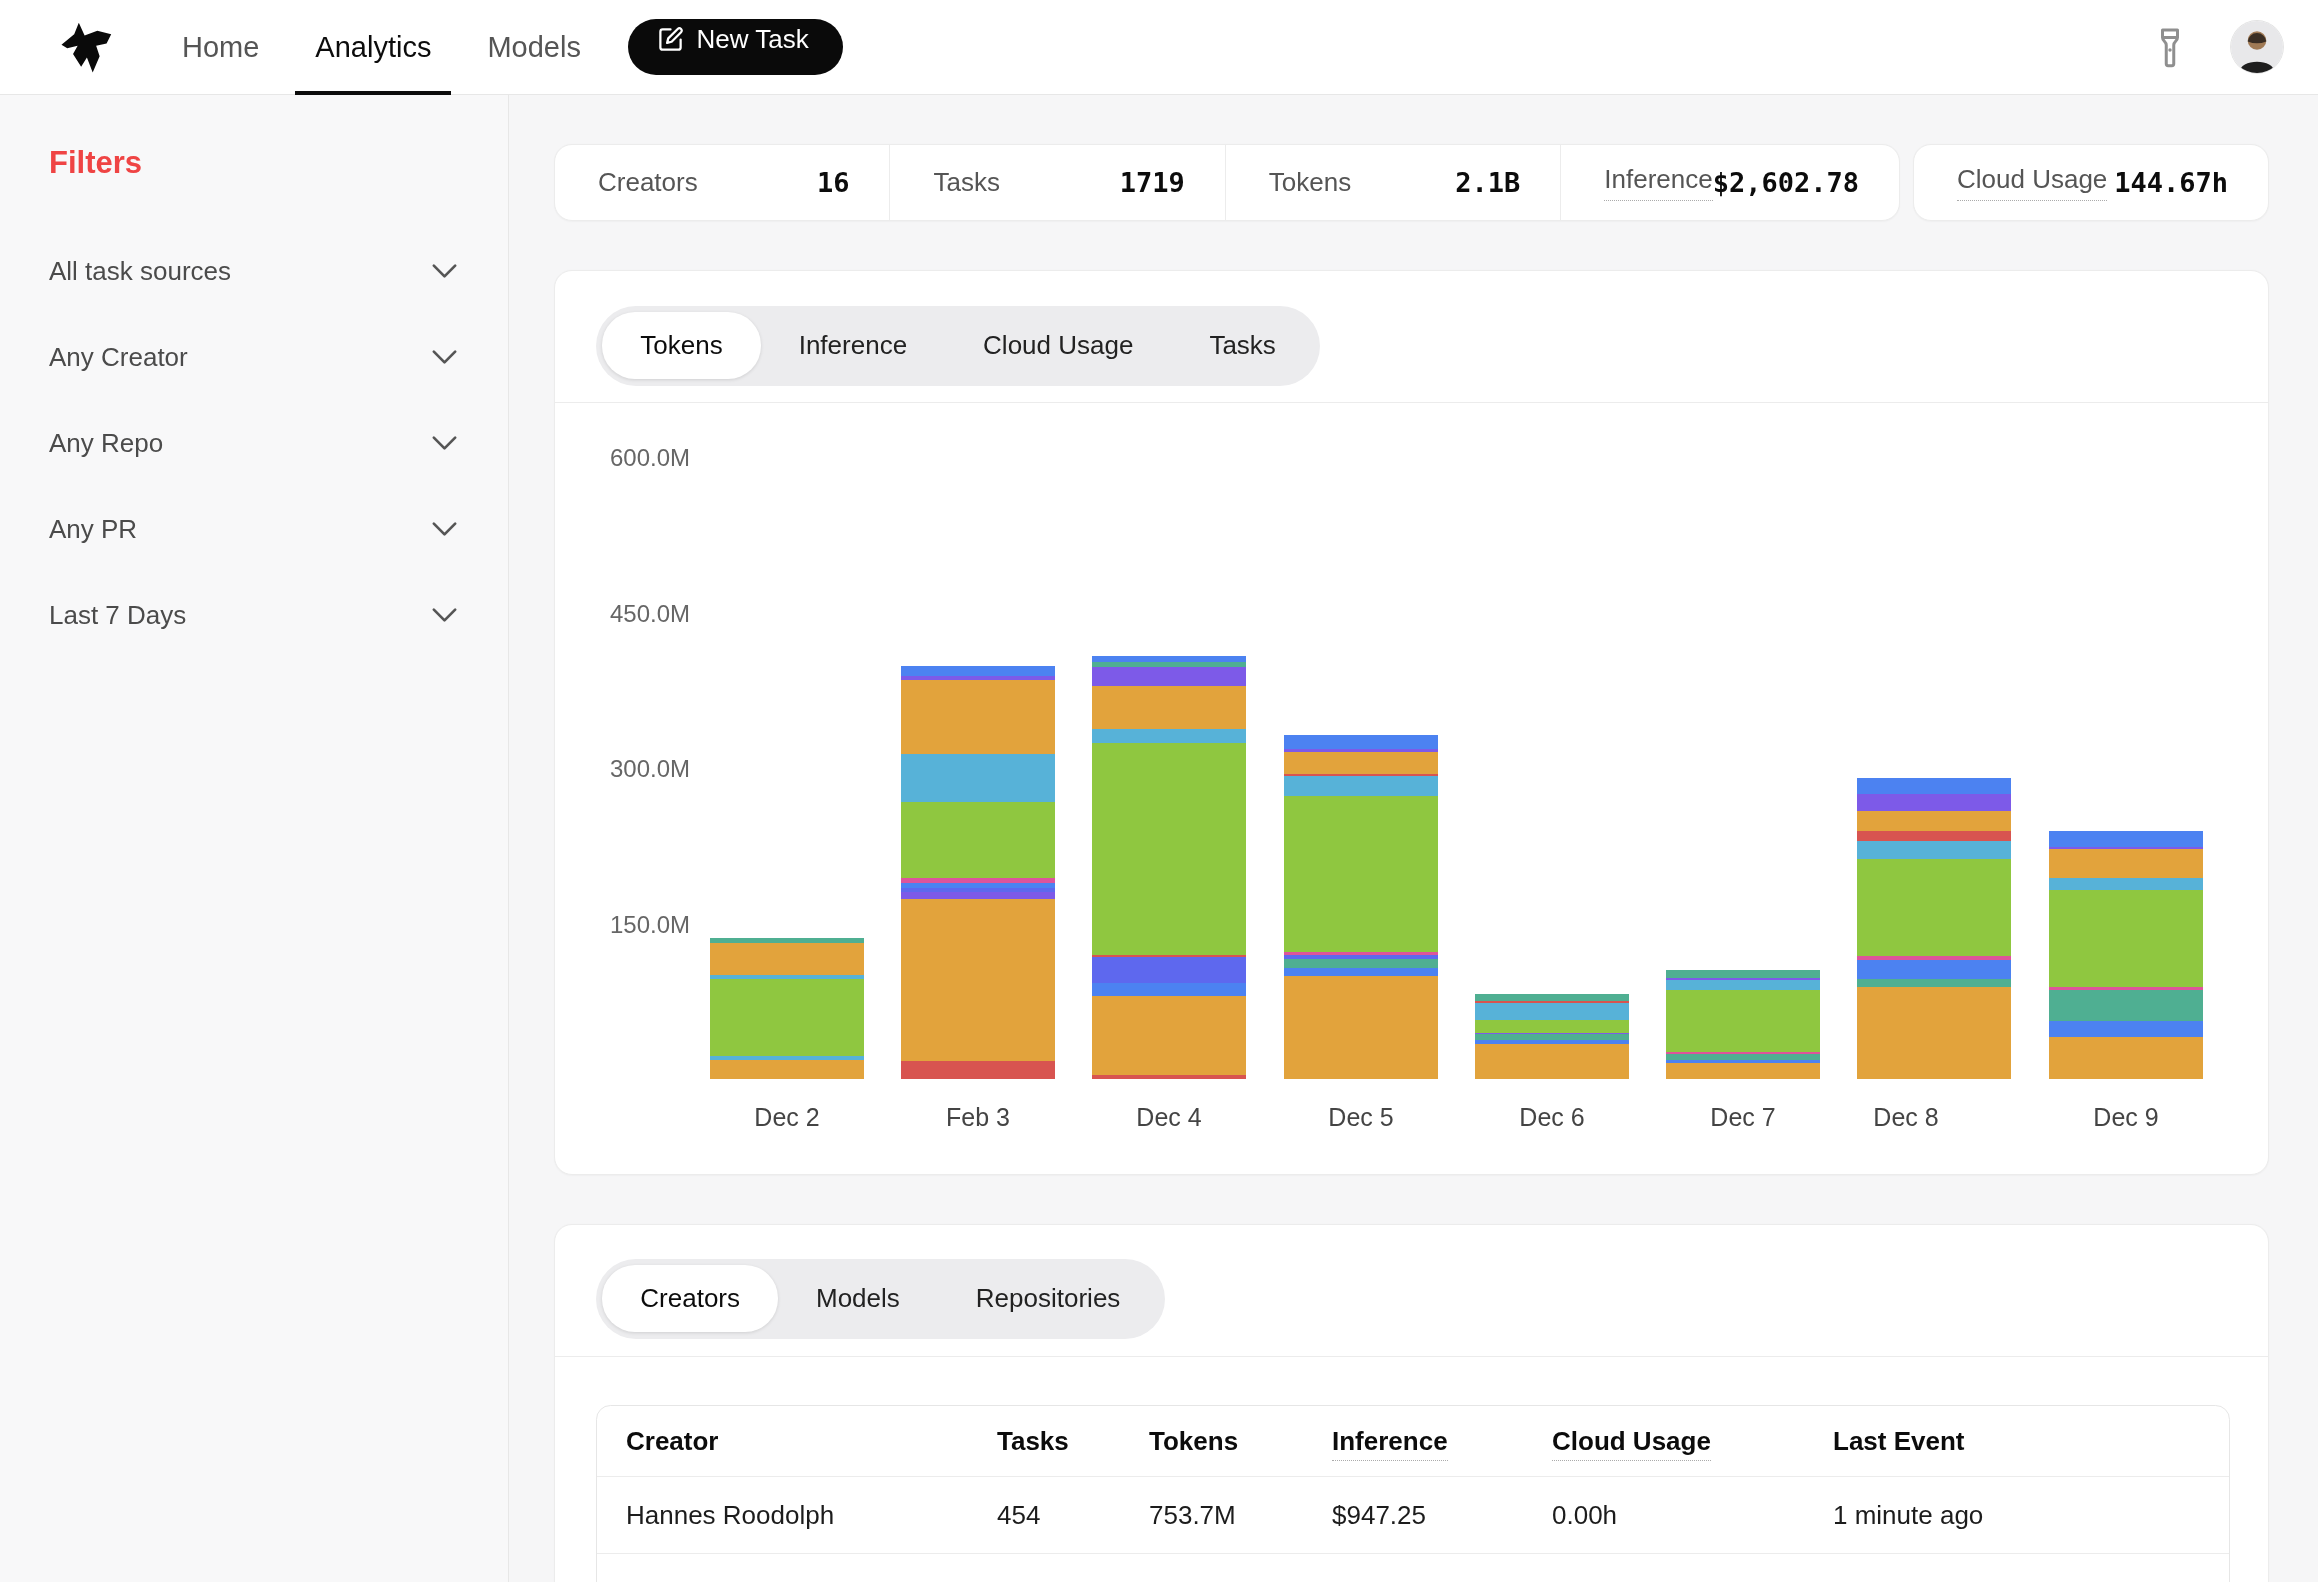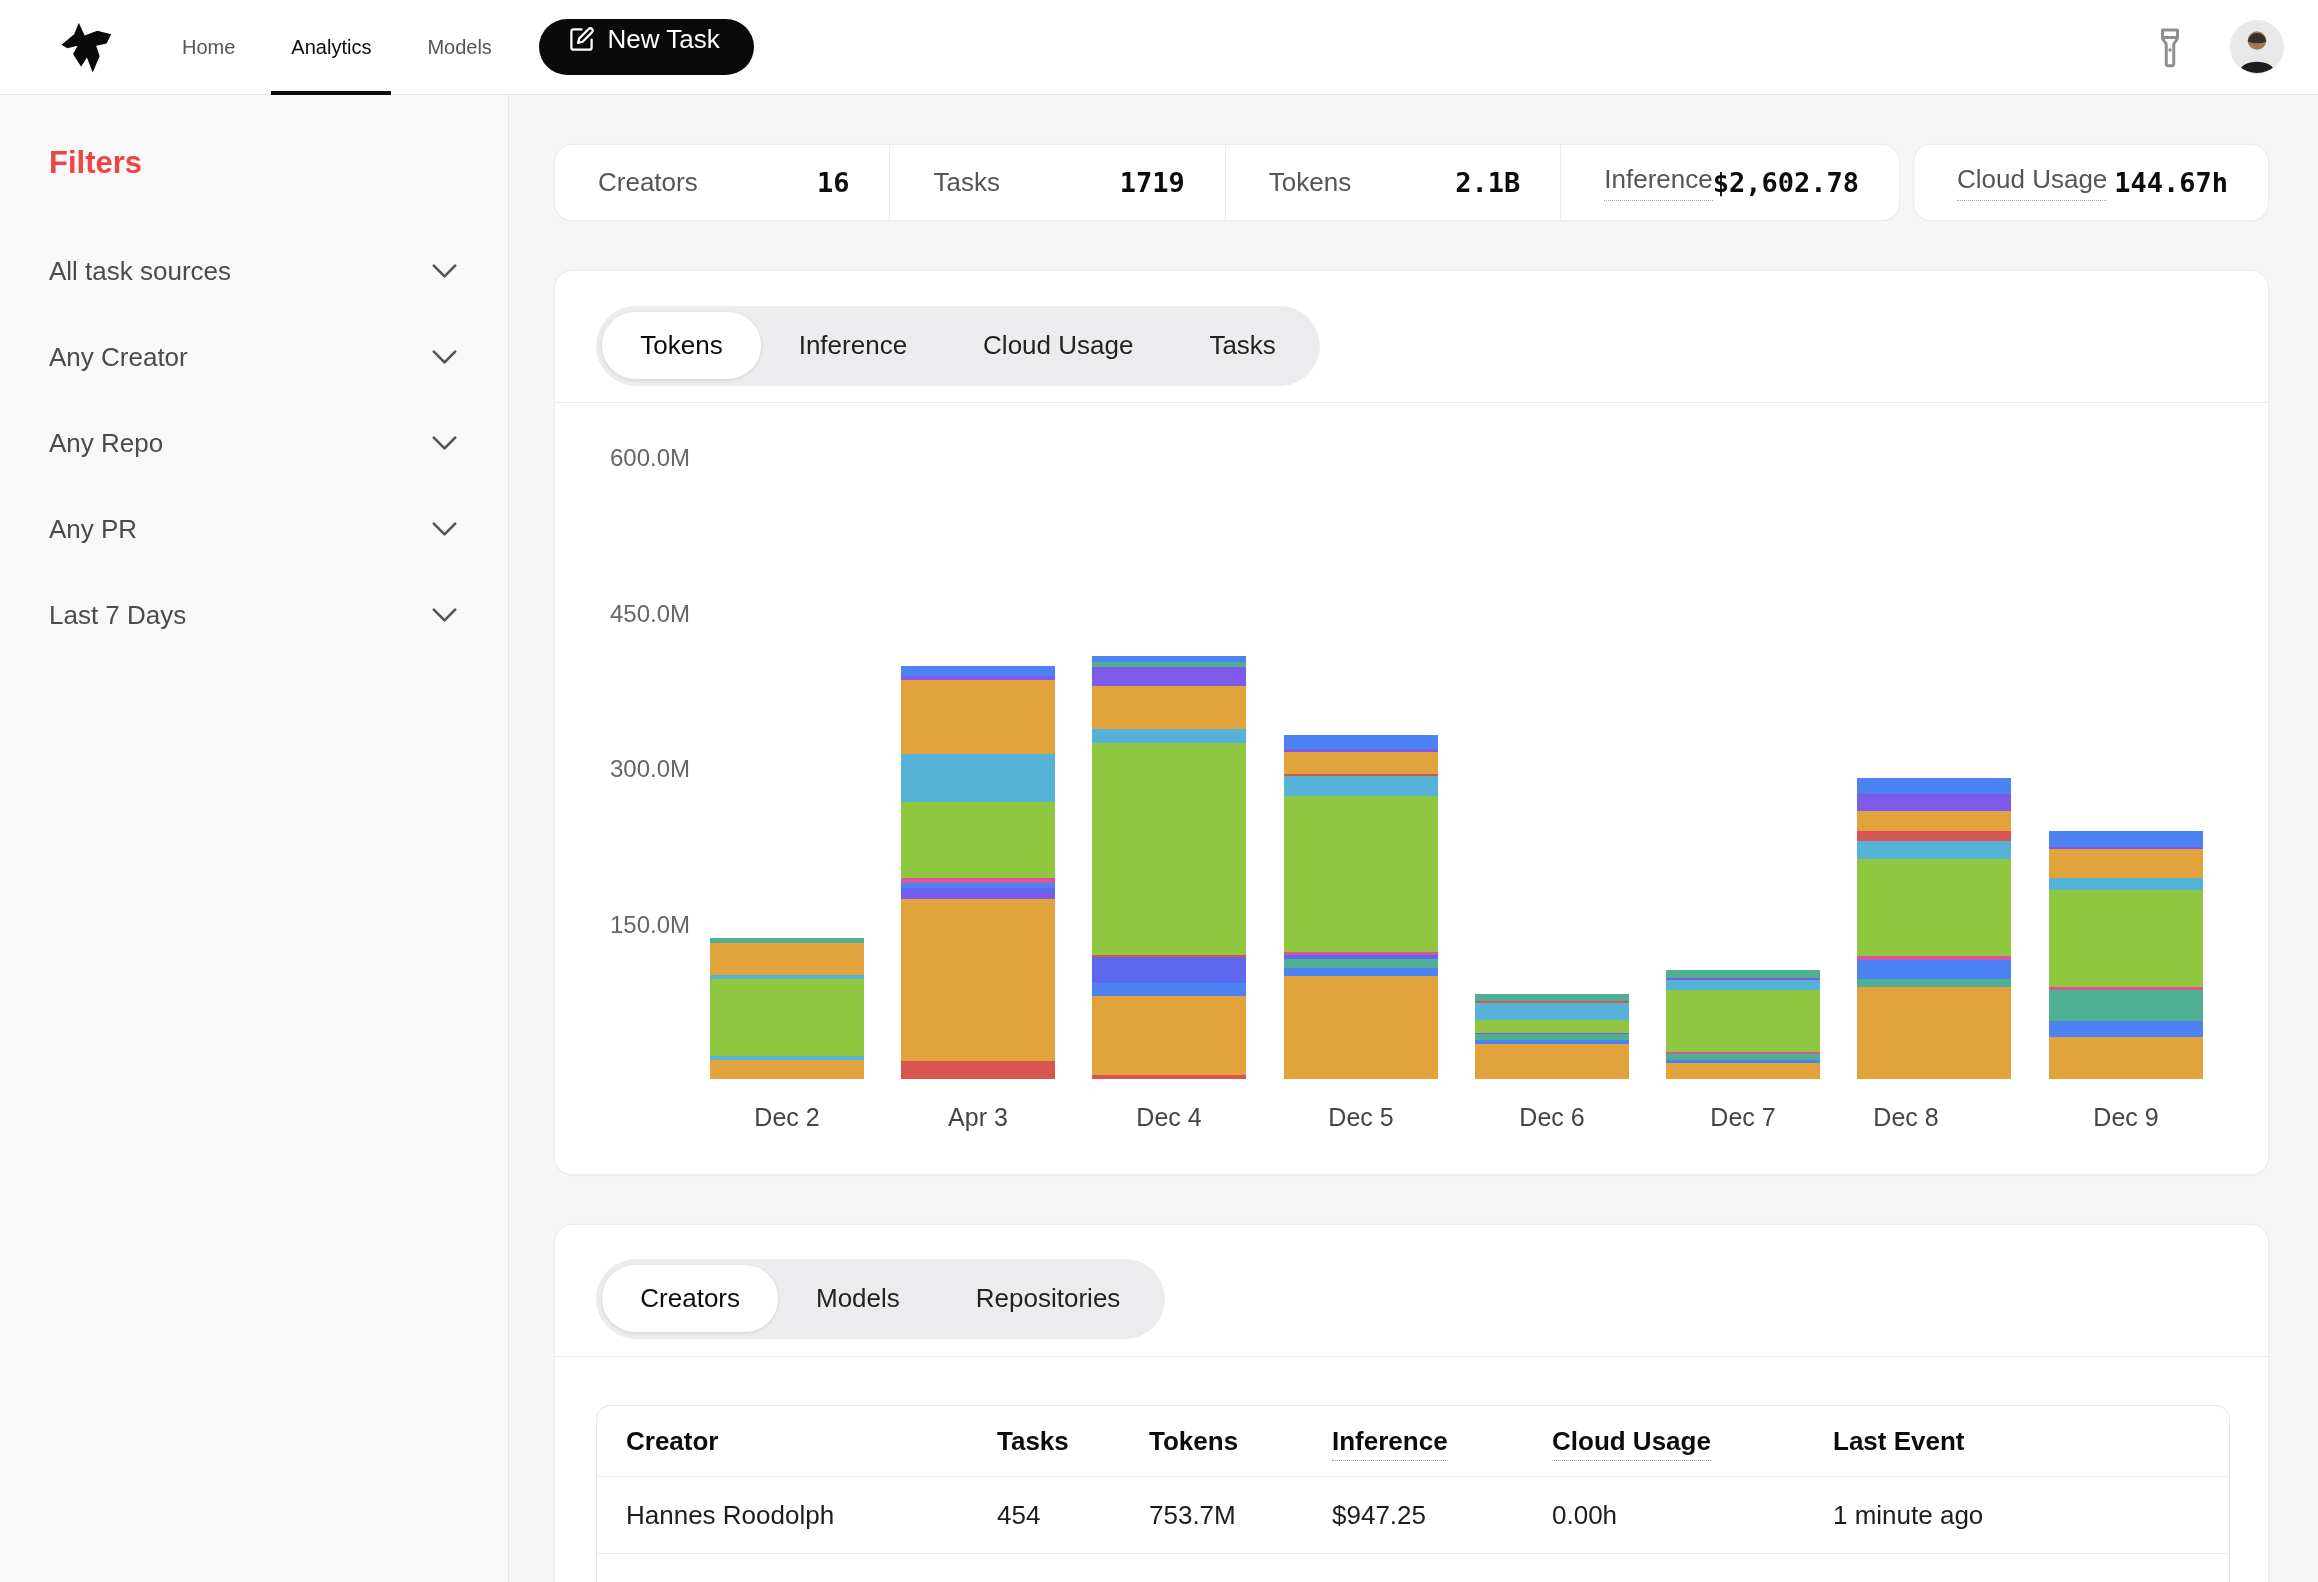--- a/index.html
+++ b/index.html
@@ -6,21 +6,21 @@
   html,body { width:2319px; height:1582px; overflow:hidden; background:#f6f6f7;
               font-family:"Liberation Sans", sans-serif; color:#111; }
   .page { position:relative; width:2319px; height:1582px; }
 
   
   .topnav { position:absolute; left:0; top:0; width:2319px; height:95px; background:#fff;
             border-bottom:0.9px solid #e7e7e7; display:flex; align-items:center; z-index:5; }
   .brand { margin-left:58px; width:74px; height:56px; display:flex; align-items:center; }
   .nav-links { display:flex; align-items:center; height:95px; margin-left:50px; gap:56px; }
   .nav-link { position:relative; height:95px; display:flex; align-items:center;
-              font-size:20px; color:#555; cursor:pointer; }
+              font-size:29px; color:#555; cursor:pointer; }
   .nav-link.active { color:#0c0c0c; font-weight:500; }
   .nav-link.active::after { content:""; position:absolute; left:-20px; right:-20px; bottom:0;
               height:3.6px; background:#0c0c0c; }
   .new-task-btn { margin-left:47px; height:56px; padding:0 34px 16px 29px; background:#0a0a0a;
               border:none; border-radius:28px; color:#fff; font-size:26px; font-weight:500;
               display:flex; align-items:center; gap:12.6px; cursor:pointer;
               font-family:"Liberation Sans", sans-serif; }
   .nav-right { margin-left:auto; margin-right:36px; display:flex; align-items:center; gap:41px; }
   .flashlight { width:40px; height:43px; cursor:pointer; }
   .avatar { width:52px; height:52px; border-radius:50%; overflow:hidden; cursor:pointer;
@@ -212,21 +212,21 @@
           <div class="seg-block" style="height: 7.5px; background: rgb(125, 90, 232);"></div>
           <div class="seg-block" style="height: 3.6px; background: rgb(94, 104, 238);"></div>
           <div class="seg-block" style="height: 4.8px; background: rgb(76, 130, 241);"></div>
           <div class="seg-block" style="height: 5.1px; background: rgb(222, 84, 155);"></div>
           <div class="seg-block" style="height: 76px; background: rgb(143, 199, 64);"></div>
           <div class="seg-block" style="height: 48px; background: rgb(87, 178, 216);"></div>
           <div class="seg-block" style="height: 74px; background: rgb(226, 163, 60);"></div>
           <div class="seg-block" style="height: 3.8px; background: rgb(125, 90, 232);"></div>
           <div class="seg-block" style="height: 10.2px; background: rgb(76, 130, 241);"></div>
         </div>
-        <div class="xlabel" style="left: 346px; top: 700px;">Apr 3</div>
+        <div class="xlabel" style="left: 346px; top: 700px;">Feb 3</div>
         <div class="bar" style="left: 537px; width: 154px;">
           <div class="seg-block" style="height: 3.6px; background: rgb(216, 84, 80);"></div>
           <div class="seg-block" style="height: 79px; background: rgb(226, 163, 60);"></div>
           <div class="seg-block" style="height: 13px; background: rgb(76, 130, 241);"></div>
           <div class="seg-block" style="height: 26px; background: rgb(94, 104, 238);"></div>
           <div class="seg-block" style="height: 2.4px; background: rgb(216, 84, 80);"></div>
           <div class="seg-block" style="height: 212px; background: rgb(143, 199, 64);"></div>
           <div class="seg-block" style="height: 14px; background: rgb(87, 178, 216);"></div>
           <div class="seg-block" style="height: 43px; background: rgb(226, 163, 60);"></div>
           <div class="seg-block" style="height: 18.6px; background: rgb(125, 90, 232);"></div>

